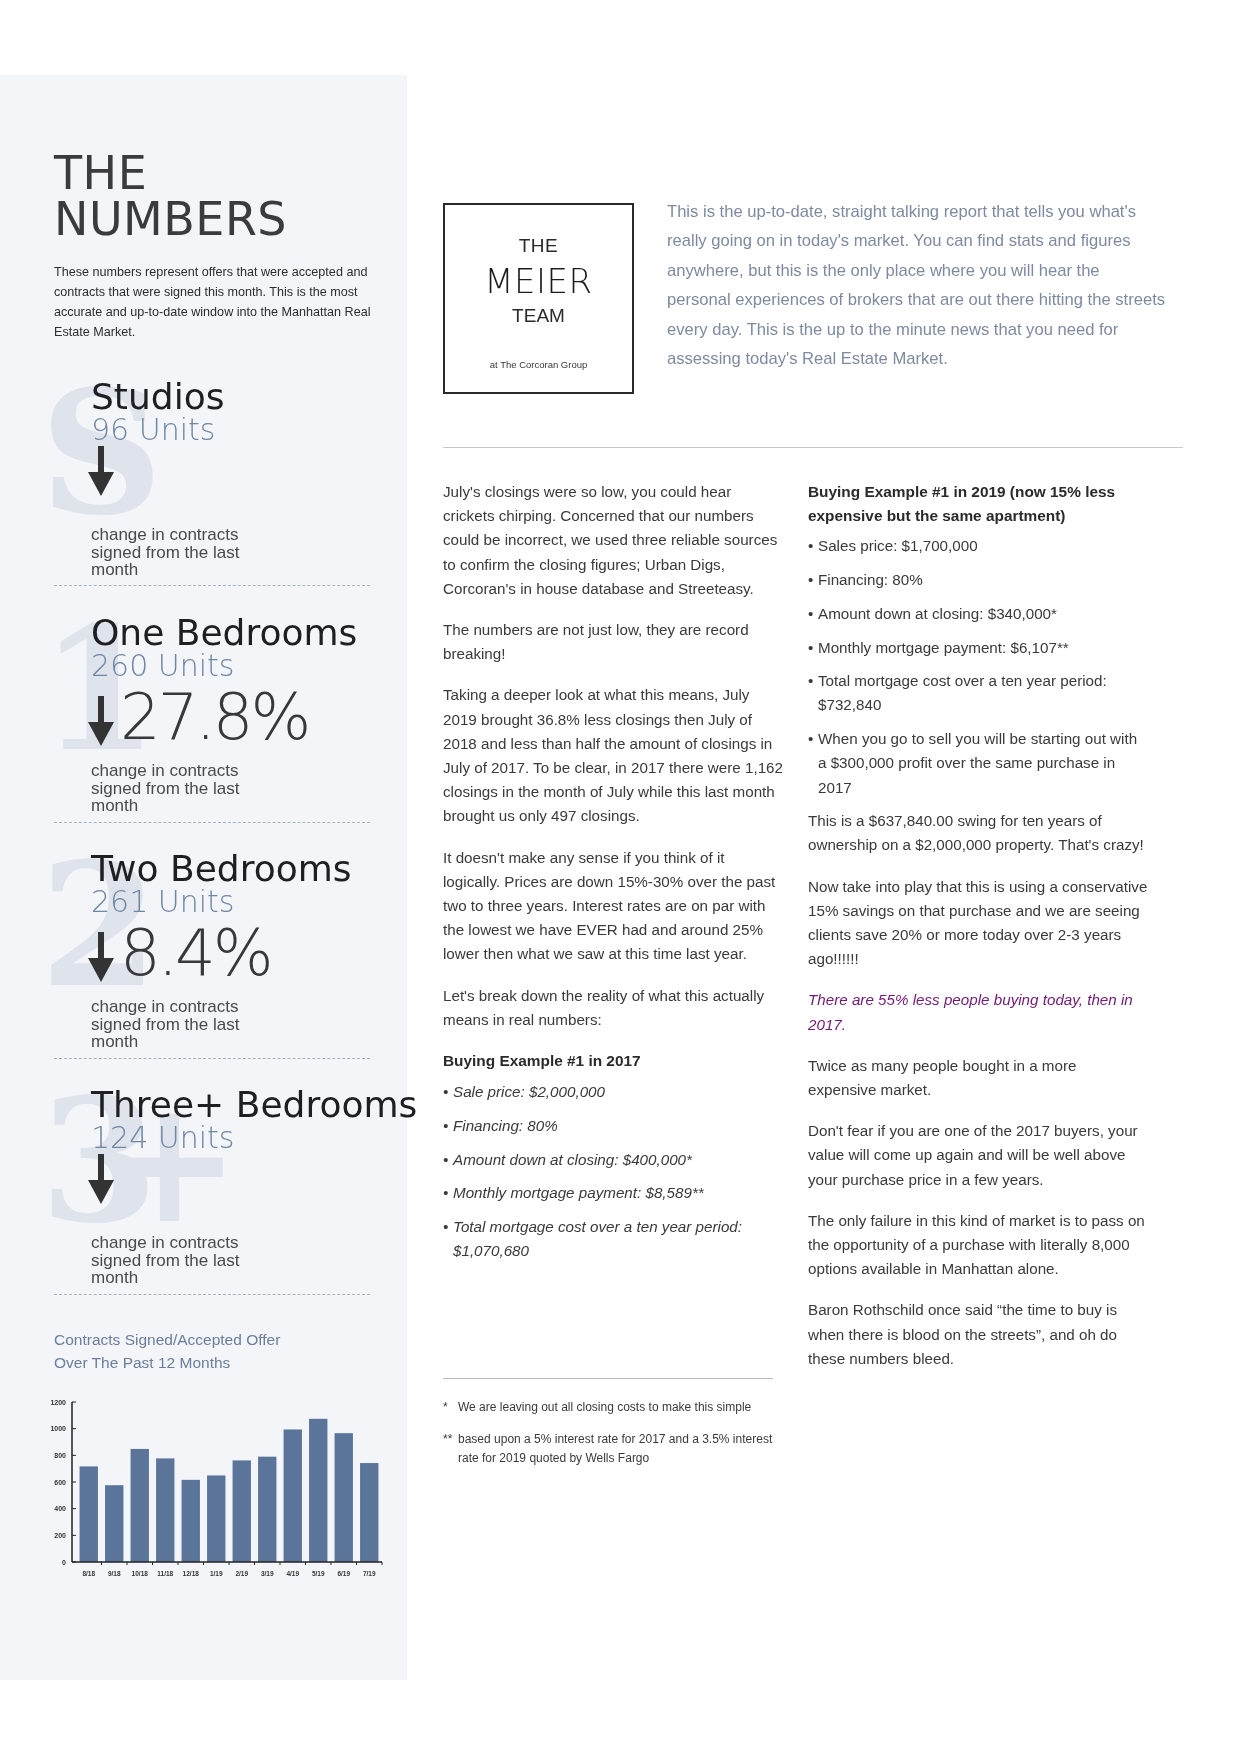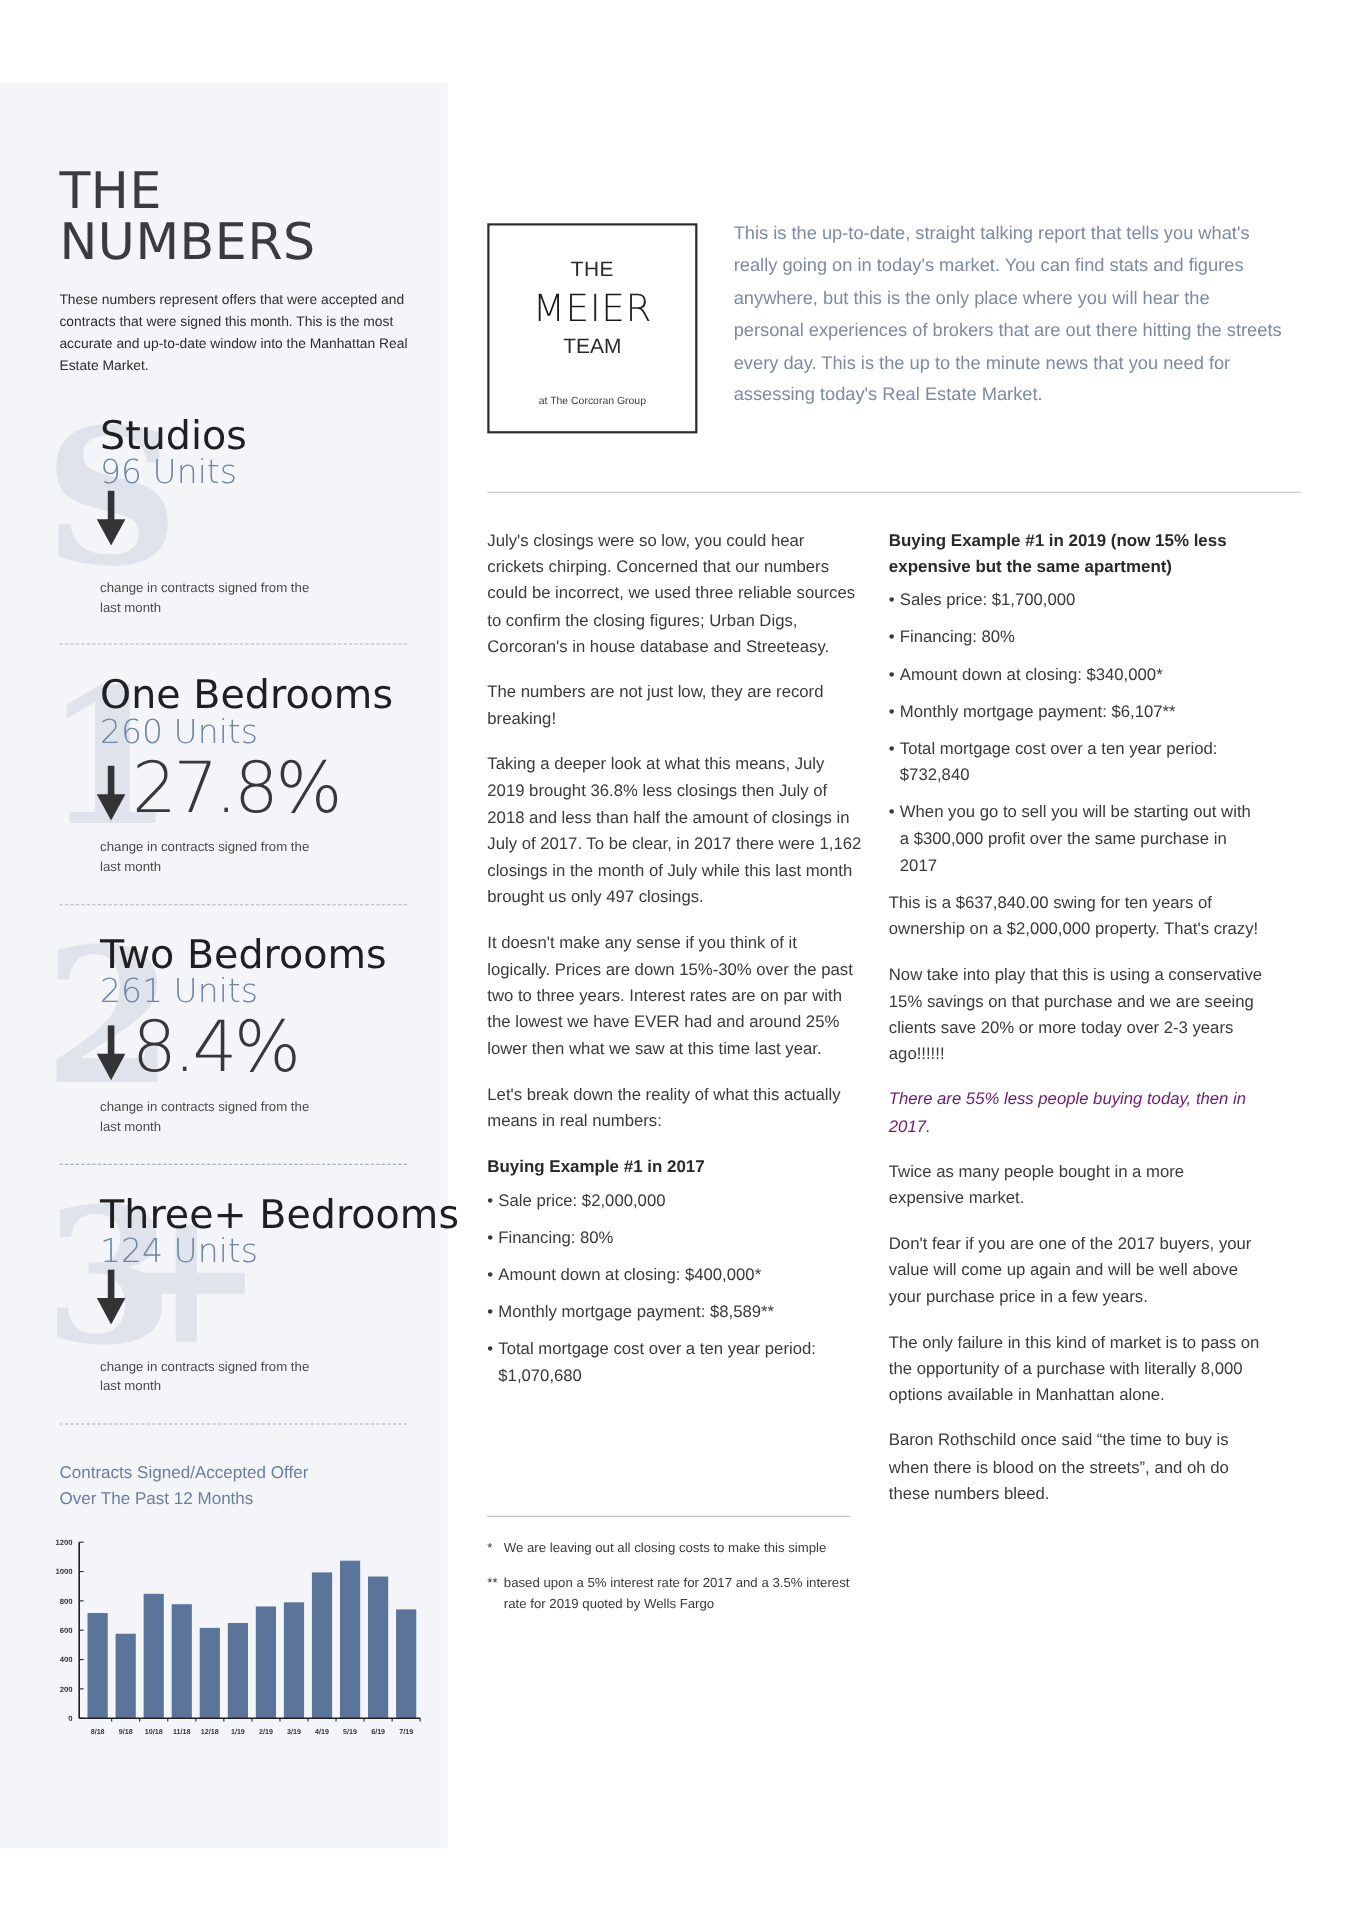--- a/index.html
+++ b/index.html
@@ -39,21 +39,21 @@
     font-weight: 300; white-space: nowrap;
   }
   .stat .pct-row { position: absolute; left: 58px; top: 70px; z-index: 1; display: flex; align-items: flex-end; }
   .stat .arrow { width: 26px; height: 50px; margin-right: 6px; margin-bottom: 6px; }
   .stat .pct {
     font-family: "DejaVu Sans", sans-serif; font-size: 64px; line-height: 70px;
     color: #38383c; font-weight: 300; letter-spacing: -3px; white-space: nowrap;
   }
   .stat .caption {
     position: absolute; left: 61px; top: 150px; z-index: 1; width: 200px;
-    font-size: 12px; line-height: 17.5px; color: #4a4a4a;
+    font-size: 17px; line-height: 17.5px; color: #4a4a4a;
   }
   .dash {
     position: absolute; left: 54px; width: 316px; height: 0;
     border-top: 1.5px dashed #aab2c0;
   }
   .chart-title {
     position: absolute; left: 54px; top: 1328px; width: 316px; text-align: left;
     font-size: 15.5px; line-height: 23px; color: #6a7f9d;
   }
   #chart { position: absolute; left: 30px; top: 1390px; width: 360px; height: 190px; }
@@ -80,21 +80,21 @@
 
   .col { position: absolute; font-size: 15.2px; line-height: 24.2px; color: #3a3a3a; }
   .col p { margin: 0 0 17px 0; }
   .col h3 { margin: 0 0 7px 0; font-size: 15.4px; line-height: 24.2px; color: #2a2a2a; font-weight: bold; }
   .col ul { list-style: none; margin: 0 0 6px 0; padding: 0; }
   .col li { position: relative; padding-left: 10px; margin-bottom: 9.5px; }
   .col li::before { content: "•"; position: absolute; left: 0; top: 0; }
   .col .em { font-weight: normal; font-style: italic; color: #701a75; }
   .col1 { left: 443px; top: 480px; width: 340px; }
   .col2 { left: 808px; top: 480px; width: 340px; }
-  .col1 ul li { margin-bottom: 9.5px; }
+  .col1 ul li { margin-bottom: 9.5px; font-style: italic; }
   .fn-rule { position: absolute; left: 443px; top: 1378px; width: 330px; height: 0; border-top: 1.2px solid #bdbdbd; }
   .footnotes { position: absolute; left: 443px; top: 1398px; width: 330px; font-size: 12px; line-height: 19px; color: #3a3a3a; }
   .footnotes .fn { position: relative; padding-left: 15px; margin-bottom: 13px; }
   .footnotes .fn .mark { position: absolute; left: 0; top: 0; }
 </style>
 </head>
 <body>
 
 <div class="sidebar"></div>
 

